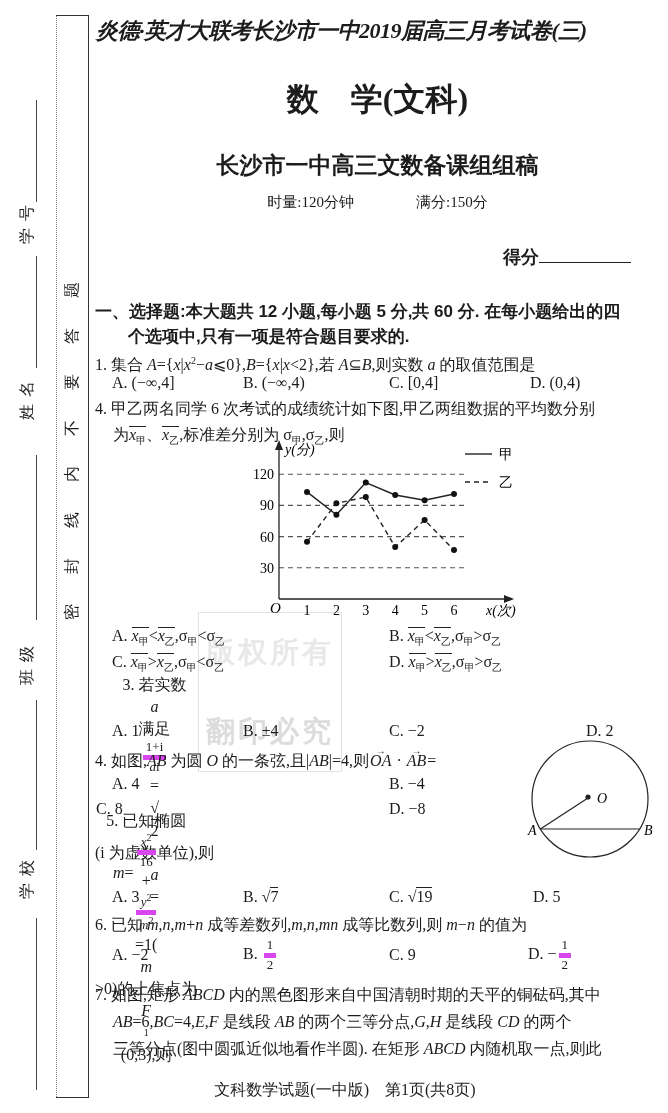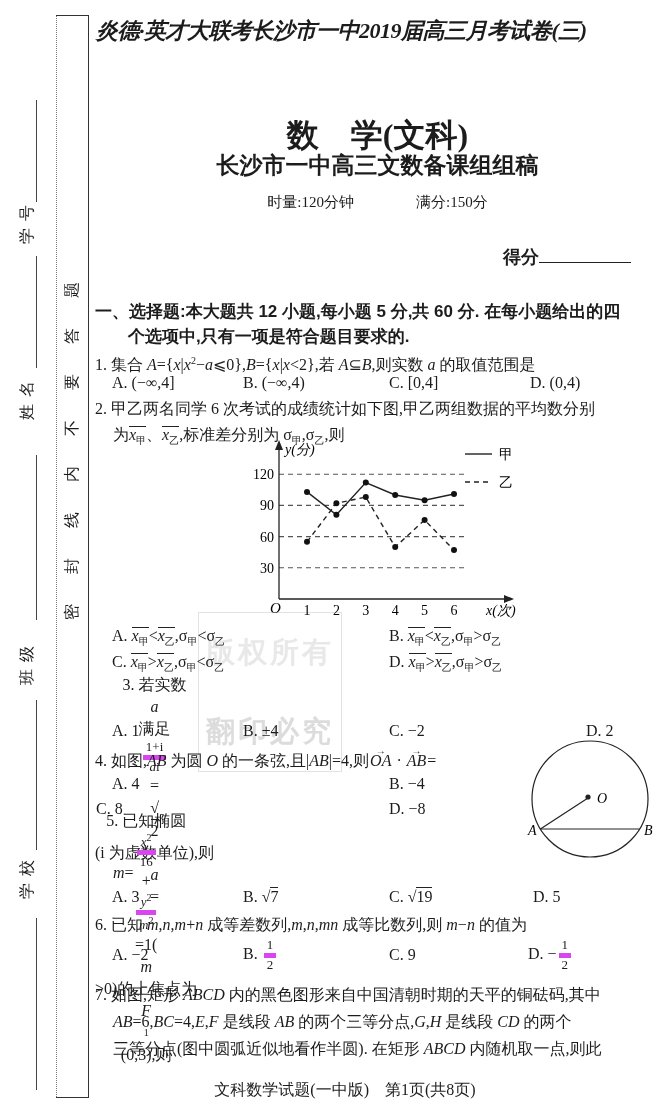--- a/index.html
+++ b/index.html
@@ -12,21 +12,21 @@
   .seal-cap{position:absolute;left:56px;width:33px;height:0;border-top:1px solid #333;}
   .mblank{position:absolute;left:36px;width:0;border-left:1px solid #444;}
   .mfield{position:absolute;left:17px;width:20px;display:flex;flex-direction:column;gap:3px;}
   .mchar{display:block;width:20px;height:20px;line-height:20px;text-align:center;
          font-size:16px;transform:rotate(-90deg);}
   .seal-col{position:absolute;left:62px;top:280px;width:20px;display:flex;flex-direction:column;gap:26px;}
   
   .exam-title{left:96px;top:16px;width:566px;font-size:22px;font-weight:bold;font-style:italic;
               letter-spacing:-0.5px;white-space:nowrap;font-family:"Liberation Serif",serif;}
   .subject-title{left:95px;top:78px;width:565px;text-align:center;font-size:32px;font-weight:bold;
-                 font-family:"Liberation Serif",serif;margin-top:36px;}
+                 font-family:"Liberation Serif",serif;}
   .byline{left:95px;top:150px;width:565px;text-align:center;font-size:23px;font-weight:bold;
           font-family:"Liberation Sans",sans-serif;}
   .timerow{left:95px;top:193px;width:565px;display:flex;justify-content:center;gap:62px;font-size:15px;}
   .scorebox{left:503px;top:245px;font-size:18px;font-weight:bold;font-family:"Liberation Sans",sans-serif;}
   .score-line{display:inline-block;width:92px;height:15px;border-bottom:1px solid #222;}
   
   .sec{font-family:"Liberation Sans",sans-serif;font-weight:bold;font-size:17px;white-space:nowrap;}
   .line{font-size:16px;line-height:22px;white-space:nowrap;}
   .opt{position:absolute;font-size:16px;white-space:nowrap;}
   i{font-family:"Liberation Serif",serif;}
@@ -119,21 +119,21 @@
   <div class="abs sec" style="left:128px;top:325px;">个选项中,只有一项是符合题目要求的.</div>
 
   <div class="abs line" style="left:95px;top:350px;">1. 集合 <i>A</i>={<i>x</i>|<i>x</i><sup>2</sup>−<i>a</i>⩽0},<i>B</i>={<i>x</i>|<i>x</i>&lt;2},若 <i>A</i>⊆<i>B</i>,则实数 <i>a</i> 的取值范围是</div>
   <div class="abs" style="left:0;top:374px;width:568px;height:24px;">
     <span class="opt" style="left:112px;">A. (−∞,4]</span>
     <span class="opt" style="left:243px;">B. (−∞,4)</span>
     <span class="opt" style="left:389px;">C. [0,4]</span>
     <span class="opt" style="left:530px;">D. (0,4)</span>
   </div>
 
-  <div class="abs line" style="left:95px;top:398px;">2. 甲乙两名同学 6 次考试的成绩统计如下图,甲乙两组数据的平均数分别</div>
+  <div class="abs line" style="left:95px;top:398px;">4. 甲乙两名同学 6 次考试的成绩统计如下图,甲乙两组数据的平均数分别</div>
   <div class="abs line" style="left:113px;top:424px;">为<span class="bar"><i>x</i><sub>甲</sub></span>、<span class="bar"><i>x</i><sub>乙</sub></span>,标准差分别为 σ<sub>甲</sub>,σ<sub>乙</sub>,则</div>
 
   <svg id="score-chart" class="abs" style="left:228px;top:438px;" width="300" height="190">
       <line x1="51" y1="129.8" x2="240" y2="129.8" stroke="#555" stroke-width="1.1" stroke-dasharray="5,4"></line>
       <text x="46" y="134.8" font-size="14" text-anchor="end">30</text>
       <line x1="51" y1="98.6" x2="240" y2="98.6" stroke="#555" stroke-width="1.1" stroke-dasharray="5,4"></line>
       <text x="46" y="103.6" font-size="14" text-anchor="end">60</text>
       <line x1="51" y1="67.4" x2="240" y2="67.4" stroke="#555" stroke-width="1.1" stroke-dasharray="5,4"></line>
       <text x="46" y="72.4" font-size="14" text-anchor="end">90</text>
       <line x1="51" y1="36.2" x2="240" y2="36.2" stroke="#555" stroke-width="1.1" stroke-dasharray="5,4"></line>

